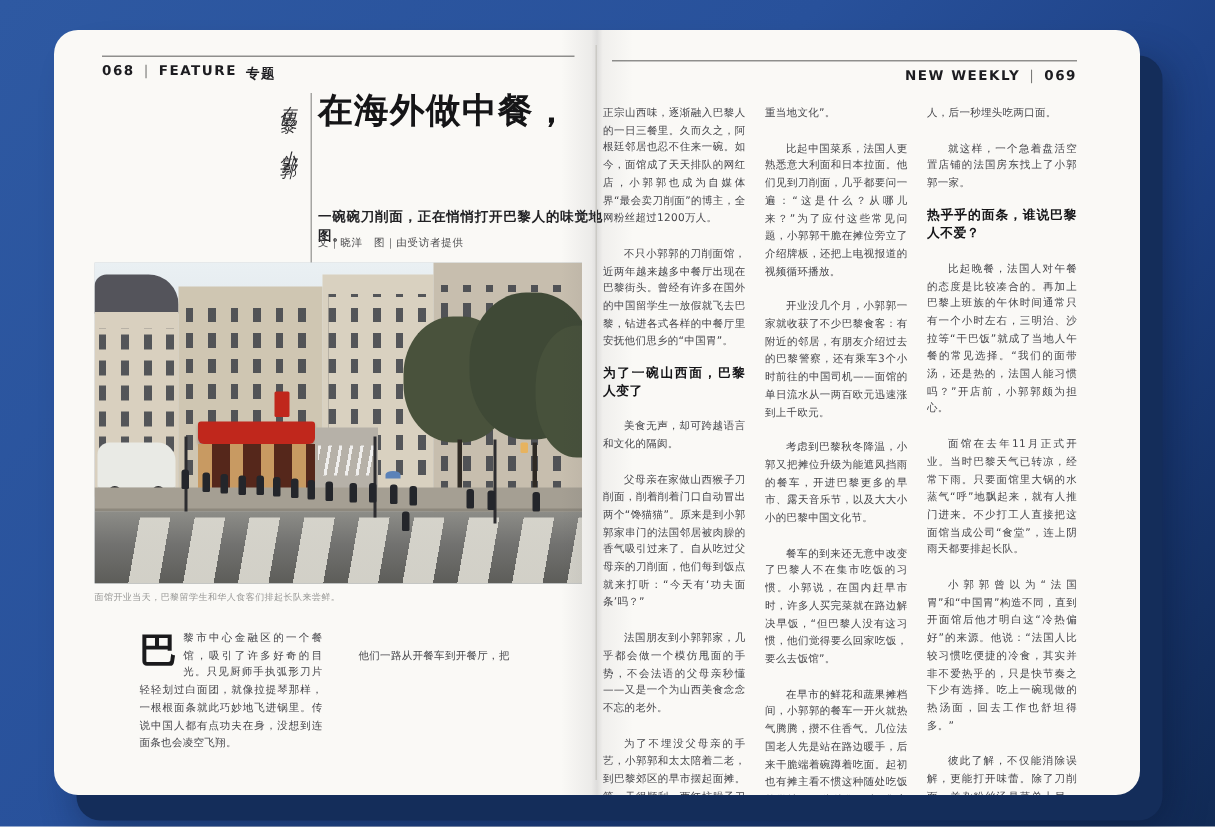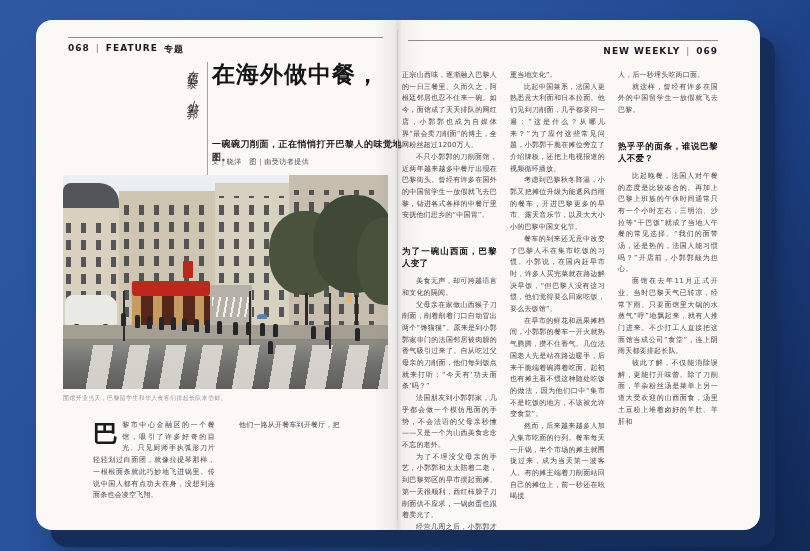--- a/index.html
+++ b/index.html
@@ -83,22 +83,22 @@
     background:repeating-linear-gradient(100deg,rgba(0,0,0,0) 0 16px,#dcdad1 16px 36px);}
   .pole{position:absolute;width:2px;background:#2d2d30;}
   .person{position:absolute;width:5px;height:13px;background:#24262b;border-radius:2px 2px 1px 1px;}
   .umbrella{position:absolute;left:194px;top:139px;width:10px;height:5px;background:#5b82b8;border-radius:50% 50% 0 0;}
 
   .caption{position:absolute;left:27px;top:374px;width:322px;font-size:6px;color:#97979а;color:#979795;letter-spacing:.3px;}
 
   
   .col{position:absolute;font-size:7px;line-height:11.7px;color:#45454a;text-align:justify;overflow:hidden;letter-spacing:.2px;}
   .col p{margin:0;}
-  .col p.ind{text-indent:2em;}
-  .col h3{font-size:8.5px;line-height:12px;font-weight:700;color:#141417;margin:23px 0 7px;letter-spacing:.3px;}
+  .col p.ind{text-indent:2em;margin-top:12px;}
+  .col h3{font-size:8.5px;line-height:12px;font-weight:700;color:#141417;margin:9px 0 7px;letter-spacing:.3px;}
   .dropcap{float:left;font-family:"DejaVu Serif","Liberation Serif",serif;font-size:25px;line-height:23px;font-weight:700;color:#1a1a1c;margin:2px 4px 0 0;}
 
   .lcol1{left:57px;top:400px;width:122px;height:106px;}
   .lcol2{left:189px;top:400px;width:130px;height:106px;}
 
   .rcol1{left:4px;top:50px;width:95px;height:460px;}
   .rcol2{left:112px;top:50px;width:95px;height:460px;}
   .rcol3{left:220px;top:50px;width:100px;height:460px;}
 </style>
 </head>
@@ -197,31 +197,33 @@
       <p class="ind">美食无声，却可跨越语言和文化的隔阂。</p>
       <p class="ind">父母亲在家做山西猴子刀削面，削着削着门口自动冒出两个“馋猫猫”。原来是到小郭郭家串门的法国邻居被肉臊的香气吸引过来了。自从吃过父母亲的刀削面，他们每到饭点就来打听：“今天有‘功夫面条’吗？”</p>
       <p class="ind">法国朋友到小郭郭家，几乎都会做一个模仿甩面的手势，不会法语的父母亲秒懂——又是一个为山西美食念念不忘的老外。</p>
       <p class="ind">为了不埋没父母亲的手艺，小郭郭和太太陪着二老，到巴黎郊区的早市摆起面摊。第一天很顺利，西红柿臊子刀削面供不应求，一锅卤蛋也跟着卖光了。</p>
       <p class="ind">经营几周之后，小郭郭才恍然大悟——原来那个社区的邻居并不怎么吃辣。下次出摊，他们加了牛肉汤头，结果两三个小时就卖完了。小郭郭就此悟出了“在海外做生意要尊</p>
     </div>
 
     <div class="col rcol2">
       <p>重当地文化”。</p>
       <p class="ind">比起中国菜系，法国人更熟悉意大利面和日本拉面。他们见到刀削面，几乎都要问一遍：“这是什么？从哪儿来？”为了应付这些常见问题，小郭郭干脆在摊位旁立了介绍牌板，还把上电视报道的视频循环播放。</p>
+      <p class="ind">开业没几个月，小郭郭一家就收获了不少巴黎食客：有附近的邻居，有朋友介绍过去的巴黎警察，还有乘车3个小时前往的中国司机——面馆的单日流水从一两百欧元迅速涨到上千欧元。</p>
       <p class="ind">考虑到巴黎秋冬降温，小郭又把摊位升级为能遮风挡雨的餐车，开进巴黎更多的早市、露天音乐节，以及大大小小的巴黎中国文化节。</p>
       <p class="ind">餐车的到来还无意中改变了巴黎人不在集市吃饭的习惯。小郭说，在国内赶早市时，许多人买完菜就在路边解决早饭，“但巴黎人没有这习惯，他们觉得要么回家吃饭，要么去饭馆”。</p>
       <p class="ind">在早市的鲜花和蔬果摊档间，小郭郭的餐车一开火就热气腾腾，攒不住香气。几位法国老人先是站在路边暖手，后来干脆端着碗蹲着吃面。起初也有摊主看不惯这种随处吃饭的做法，因为他们口中“集市不是吃饭的地方，不该被允许变食堂”。</p>
       <p class="ind">然而，后来越来越多人加入集市吃面的行列。餐车每天一开锅，半个市场的摊主就围拢过来，成为当天第一波客人。有的摊主端着刀削面站回自己的摊位上，前一秒还在吆喝揽</p>
     </div>
 
     <div class="col rcol3">
       <p>人，后一秒埋头吃两口面。</p>
-      <p class="ind">就这样，曾经有许多在国外的中国留学生一放假就飞去巴黎。</p>
+      <p class="ind">就这样，一个急着盘活空置店铺的法国房东找上了小郭郭一家。</p>
       <h3>热乎乎的面条，谁说巴黎人不爱？</h3>
       <p class="ind">比起晚餐，法国人对午餐的态度是比较凑合的。再加上巴黎上班族的午休时间通常只有一个小时左右，三明治、沙拉等“干巴饭”就成了当地人午餐的常见选择。“我们的面带汤，还是热的，法国人能习惯吗？”开店前，小郭郭颇为担心。</p>
       <p class="ind">面馆在去年11月正式开业。当时巴黎天气已转凉，经常下雨。只要面馆里大锅的水蒸气“呼”地飘起来，就有人推门进来。不少打工人直接把这面馆当成公司“食堂”，连上阴雨天都要排起长队。</p>
+      <p class="ind">小郭郭曾以为“法国胃”和“中国胃”构造不同，直到开面馆后他才明白这“冷热偏好”的来源。他说：“法国人比较习惯吃便捷的冷食，其实并非不爱热乎的，只是快节奏之下少有选择。吃上一碗现做的热汤面，回去工作也舒坦得多。”</p>
       <p class="ind">彼此了解，不仅能消除误解，更能打开味蕾。除了刀削面，羊杂粉丝汤是菜单上另一道大受欢迎的山西面食，汤里土豆粉上堆着卤好的羊肚、羊肝和</p>
     </div>
   </div>
 
   <div class="gutter-shade"></div>
   <div class="fold-line"></div>
 </div>
 
 </body></html>

